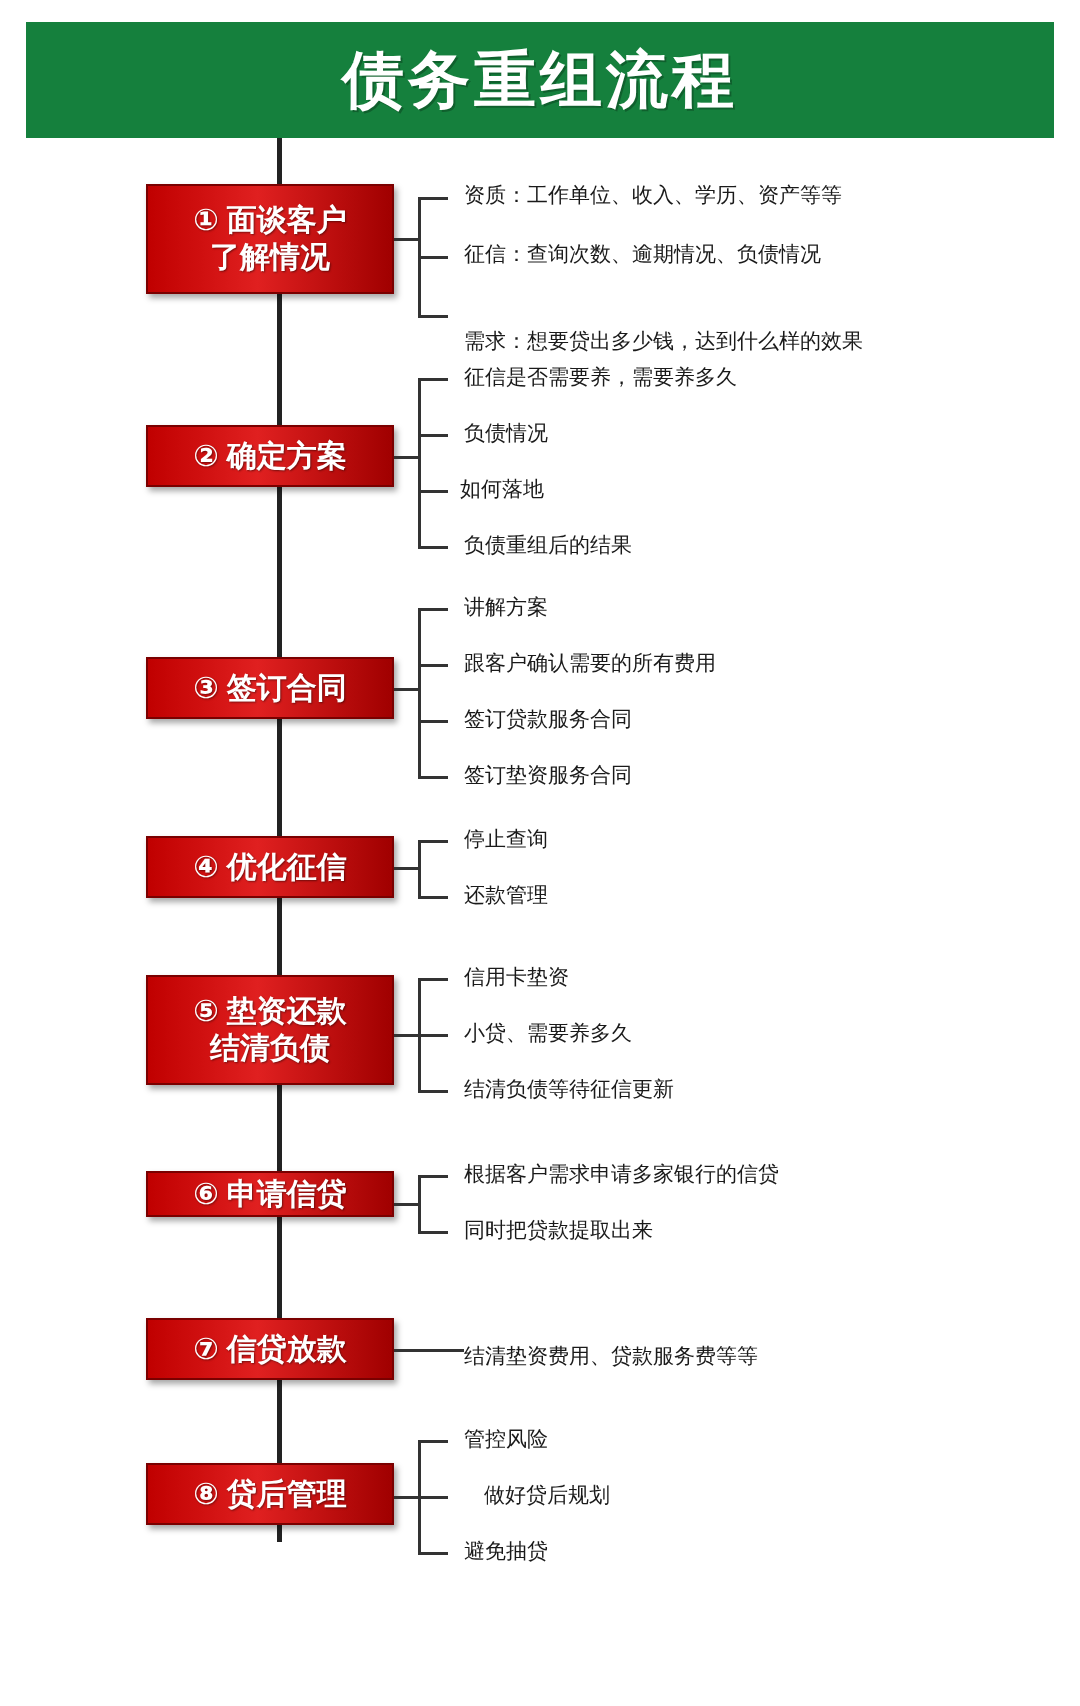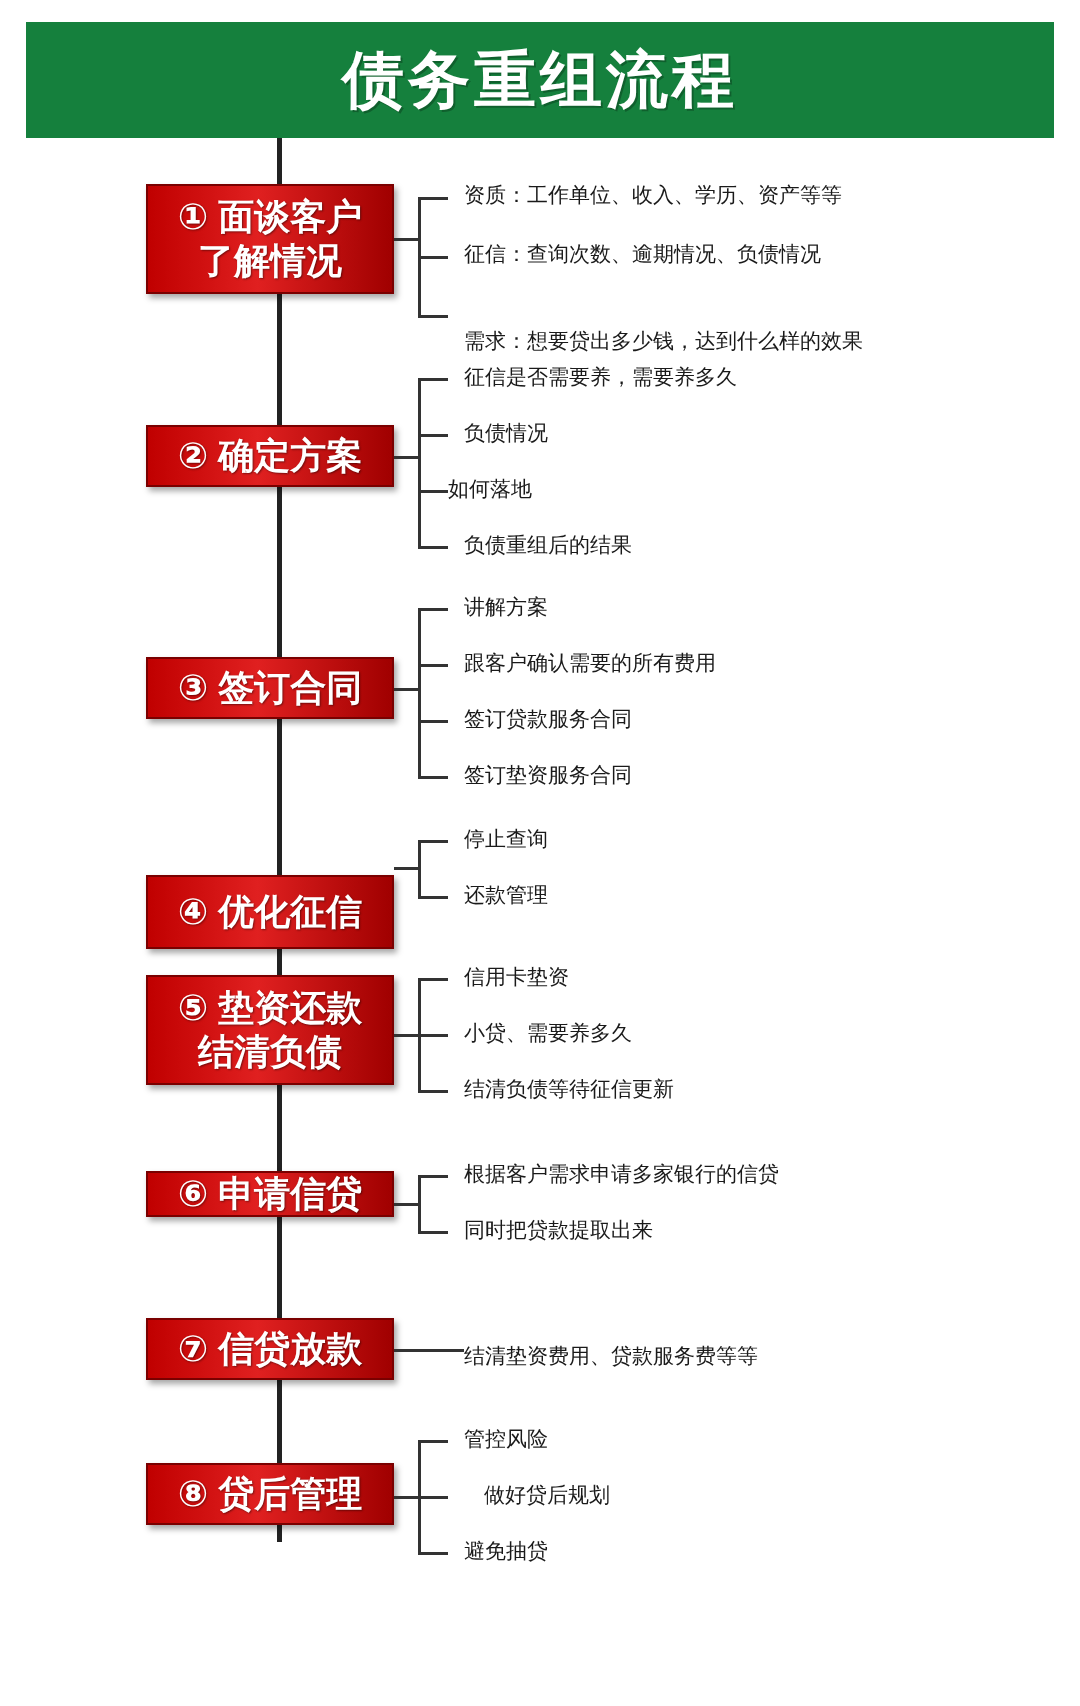--- a/index.html
+++ b/index.html
@@ -55,21 +55,21 @@
     border: 2px solid #7a0000;
     box-shadow: 3px 4px 6px rgba(0,0,0,0.35);
     display: flex;
     align-items: center;
     justify-content: center;
     box-sizing: border-box;
   }
   .step .step-label {
     color: #ffffff;
     font-weight: bold;
-    font-size: 36px;
+    font-size: 30px;
     line-height: 1.22;
     text-align: center;
     white-space: pre-line;
     text-shadow: 1px 1px 2px rgba(0,0,0,0.45);
   }
 
   
   .branch-group {
     position: absolute;
   }
@@ -127,41 +127,41 @@
 </div>
 <div class="branch-group" style="left:418px; top:366px;">
   <div class="branch-connector" style="left:-24px; top:90px; width:24px;"></div>
   <div class="branch-stem" style="top:12px; height:168px;"></div>
   <div class="branch-tick" style="left:0px; top:12px;"></div>
   <div class="branch-tick" style="left:0px; top:68px;"></div>
   <div class="branch-tick" style="left:0px; top:124px;"></div>
   <div class="branch-tick" style="left:0px; top:180px;"></div>
   <div class="branch-item" style="left:46px; top:0px;">征信是否需要养，需要养多久</div>
   <div class="branch-item" style="left:46px; top:56px;">负债情况</div>
-  <div class="branch-item" style="left:30px; top:112px;">如何落地</div>
+  <div class="branch-item" style="left:42px; top:112px;">如何落地</div>
   <div class="branch-item" style="left:46px; top:168px;">负债重组后的结果</div>
 </div>
 
 <div class="step" style="top:657px; height:62px;">
   <div class="step-label">③ 签订合同</div>
 </div>
 <div class="branch-group" style="left:418px; top:596px;">
   <div class="branch-connector" style="left:-24px; top:92px; width:24px;"></div>
   <div class="branch-stem" style="top:12px; height:168px;"></div>
   <div class="branch-tick" style="left:0px; top:12px;"></div>
   <div class="branch-tick" style="left:0px; top:68px;"></div>
   <div class="branch-tick" style="left:0px; top:124px;"></div>
   <div class="branch-tick" style="left:0px; top:180px;"></div>
   <div class="branch-item" style="left:46px; top:0px;">讲解方案</div>
   <div class="branch-item" style="left:46px; top:56px;">跟客户确认需要的所有费用</div>
   <div class="branch-item" style="left:46px; top:112px;">签订贷款服务合同</div>
   <div class="branch-item" style="left:46px; top:168px;">签订垫资服务合同</div>
 </div>
 
-<div class="step" style="top:875px; height:74px;">
+<div class="step" style="top:836px; height:62px;">
   <div class="step-label">④ 优化征信</div>
 </div>
 <div class="branch-group" style="left:418px; top:828px;">
   <div class="branch-connector" style="left:-24px; top:39px; width:24px;"></div>
   <div class="branch-stem" style="top:12px; height:56px;"></div>
   <div class="branch-tick" style="left:0px; top:12px;"></div>
   <div class="branch-tick" style="left:0px; top:68px;"></div>
   <div class="branch-item" style="left:46px; top:0px;">停止查询</div>
   <div class="branch-item" style="left:46px; top:56px;">还款管理</div>
 </div>

